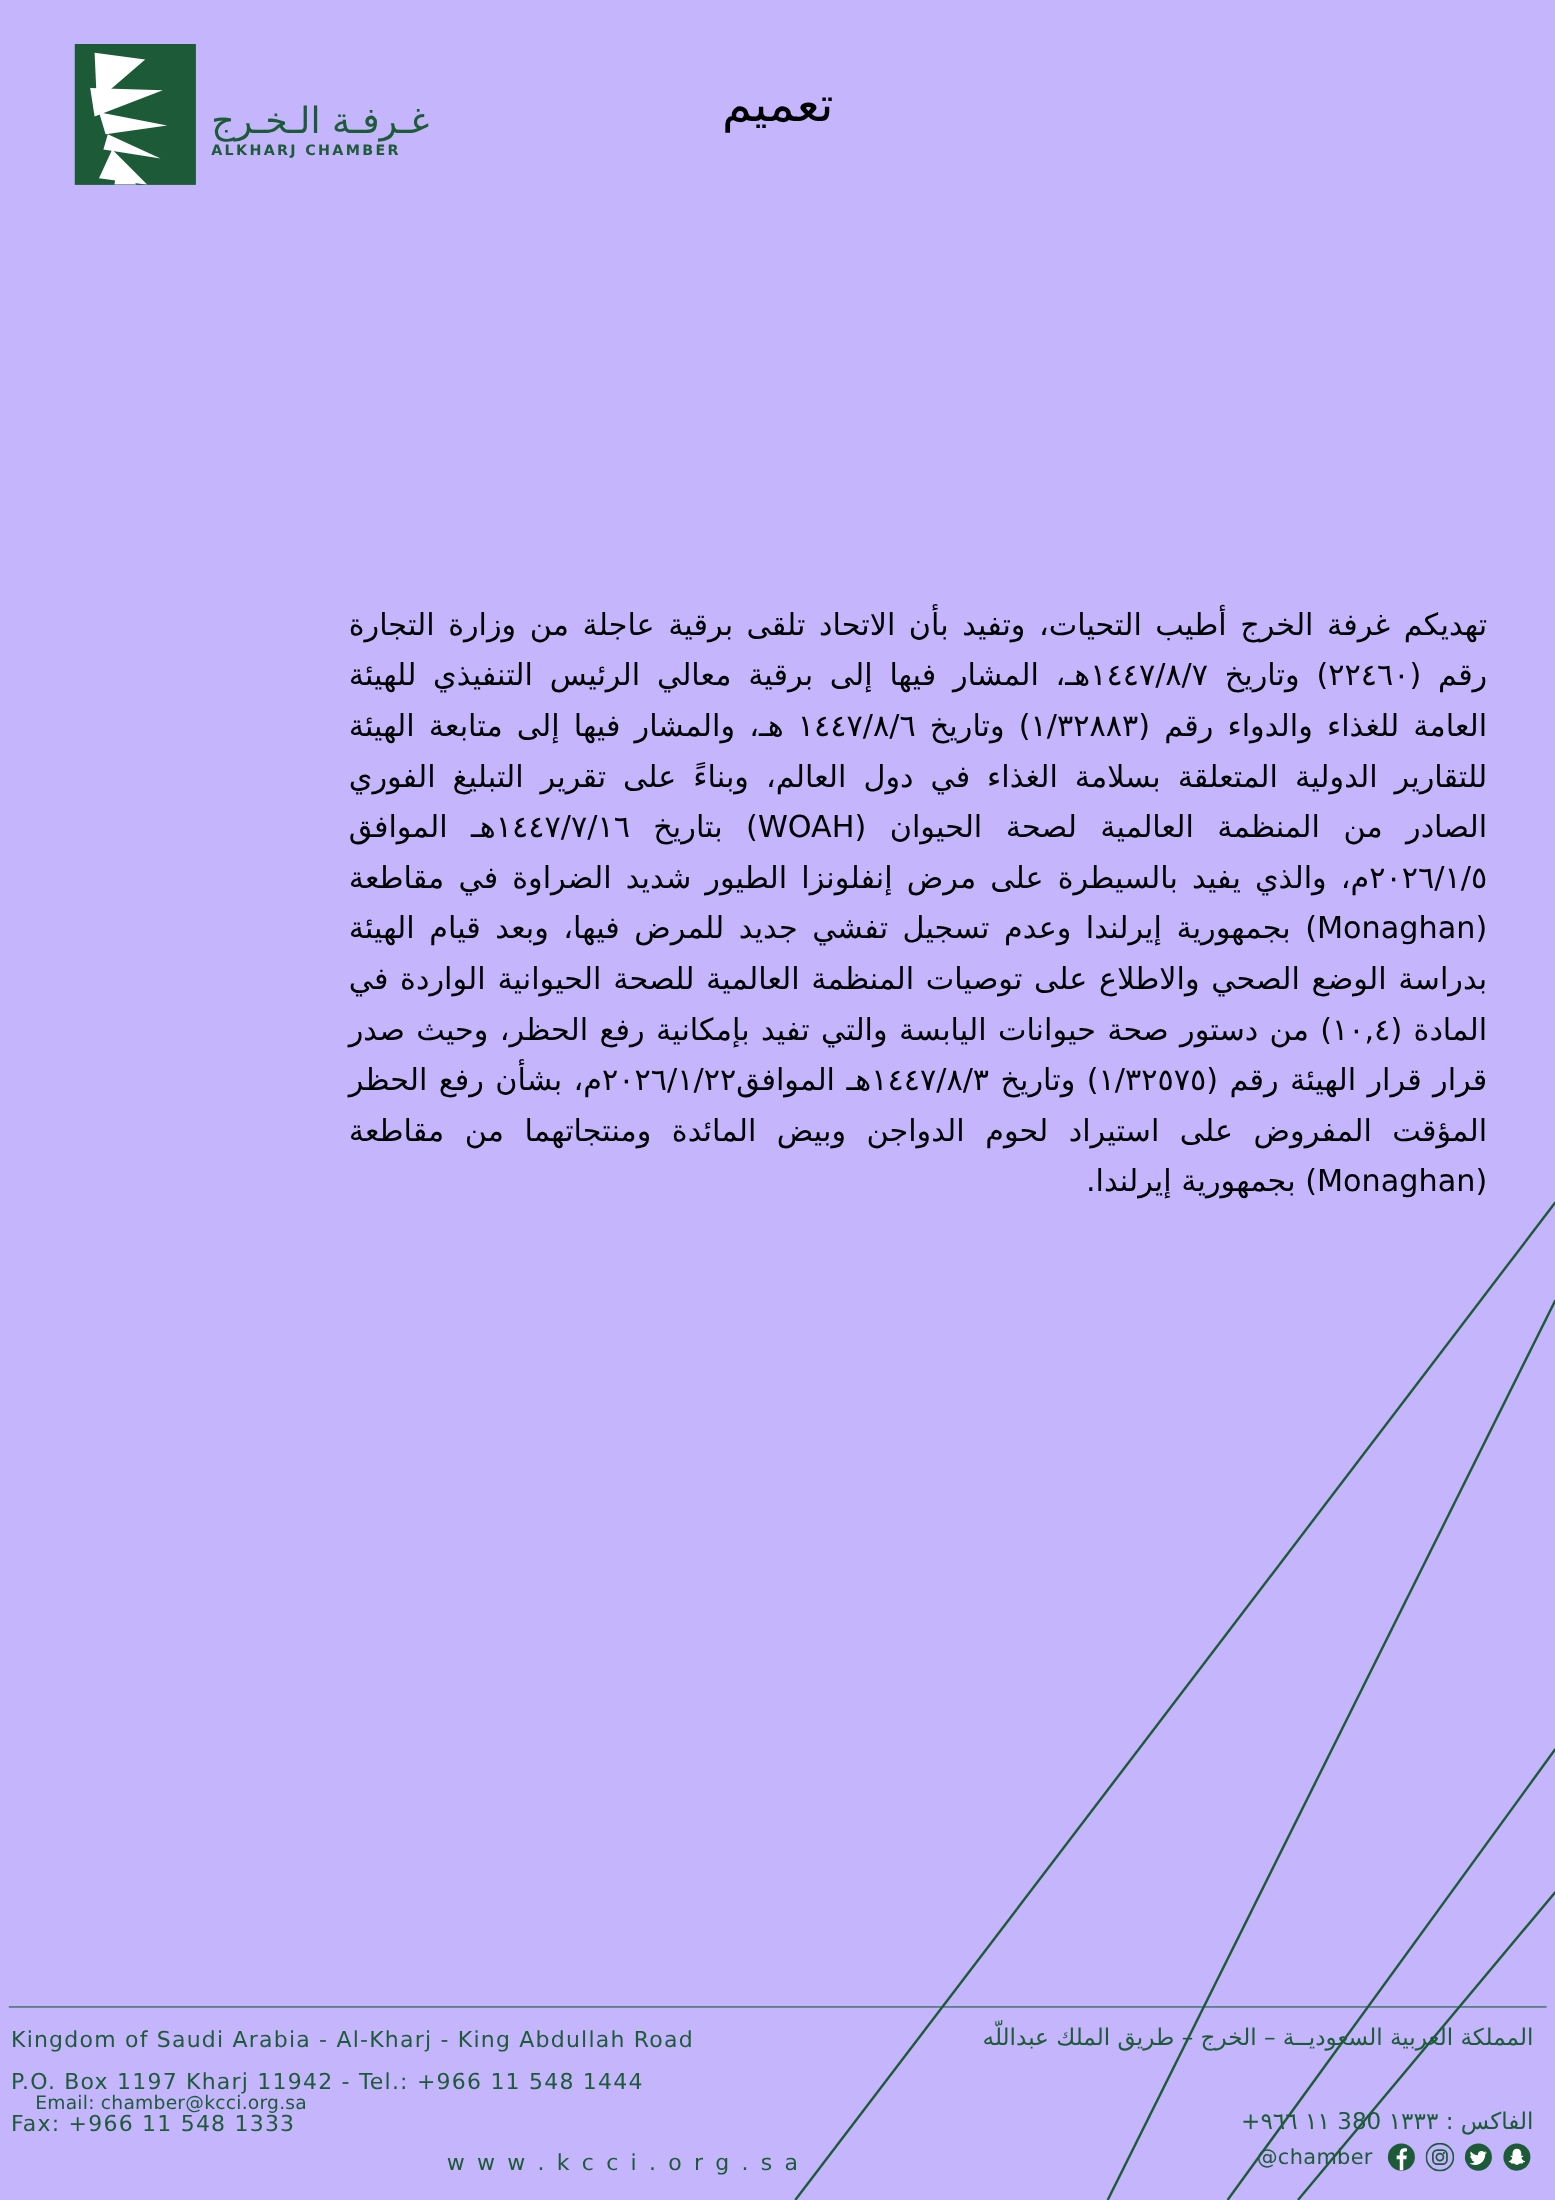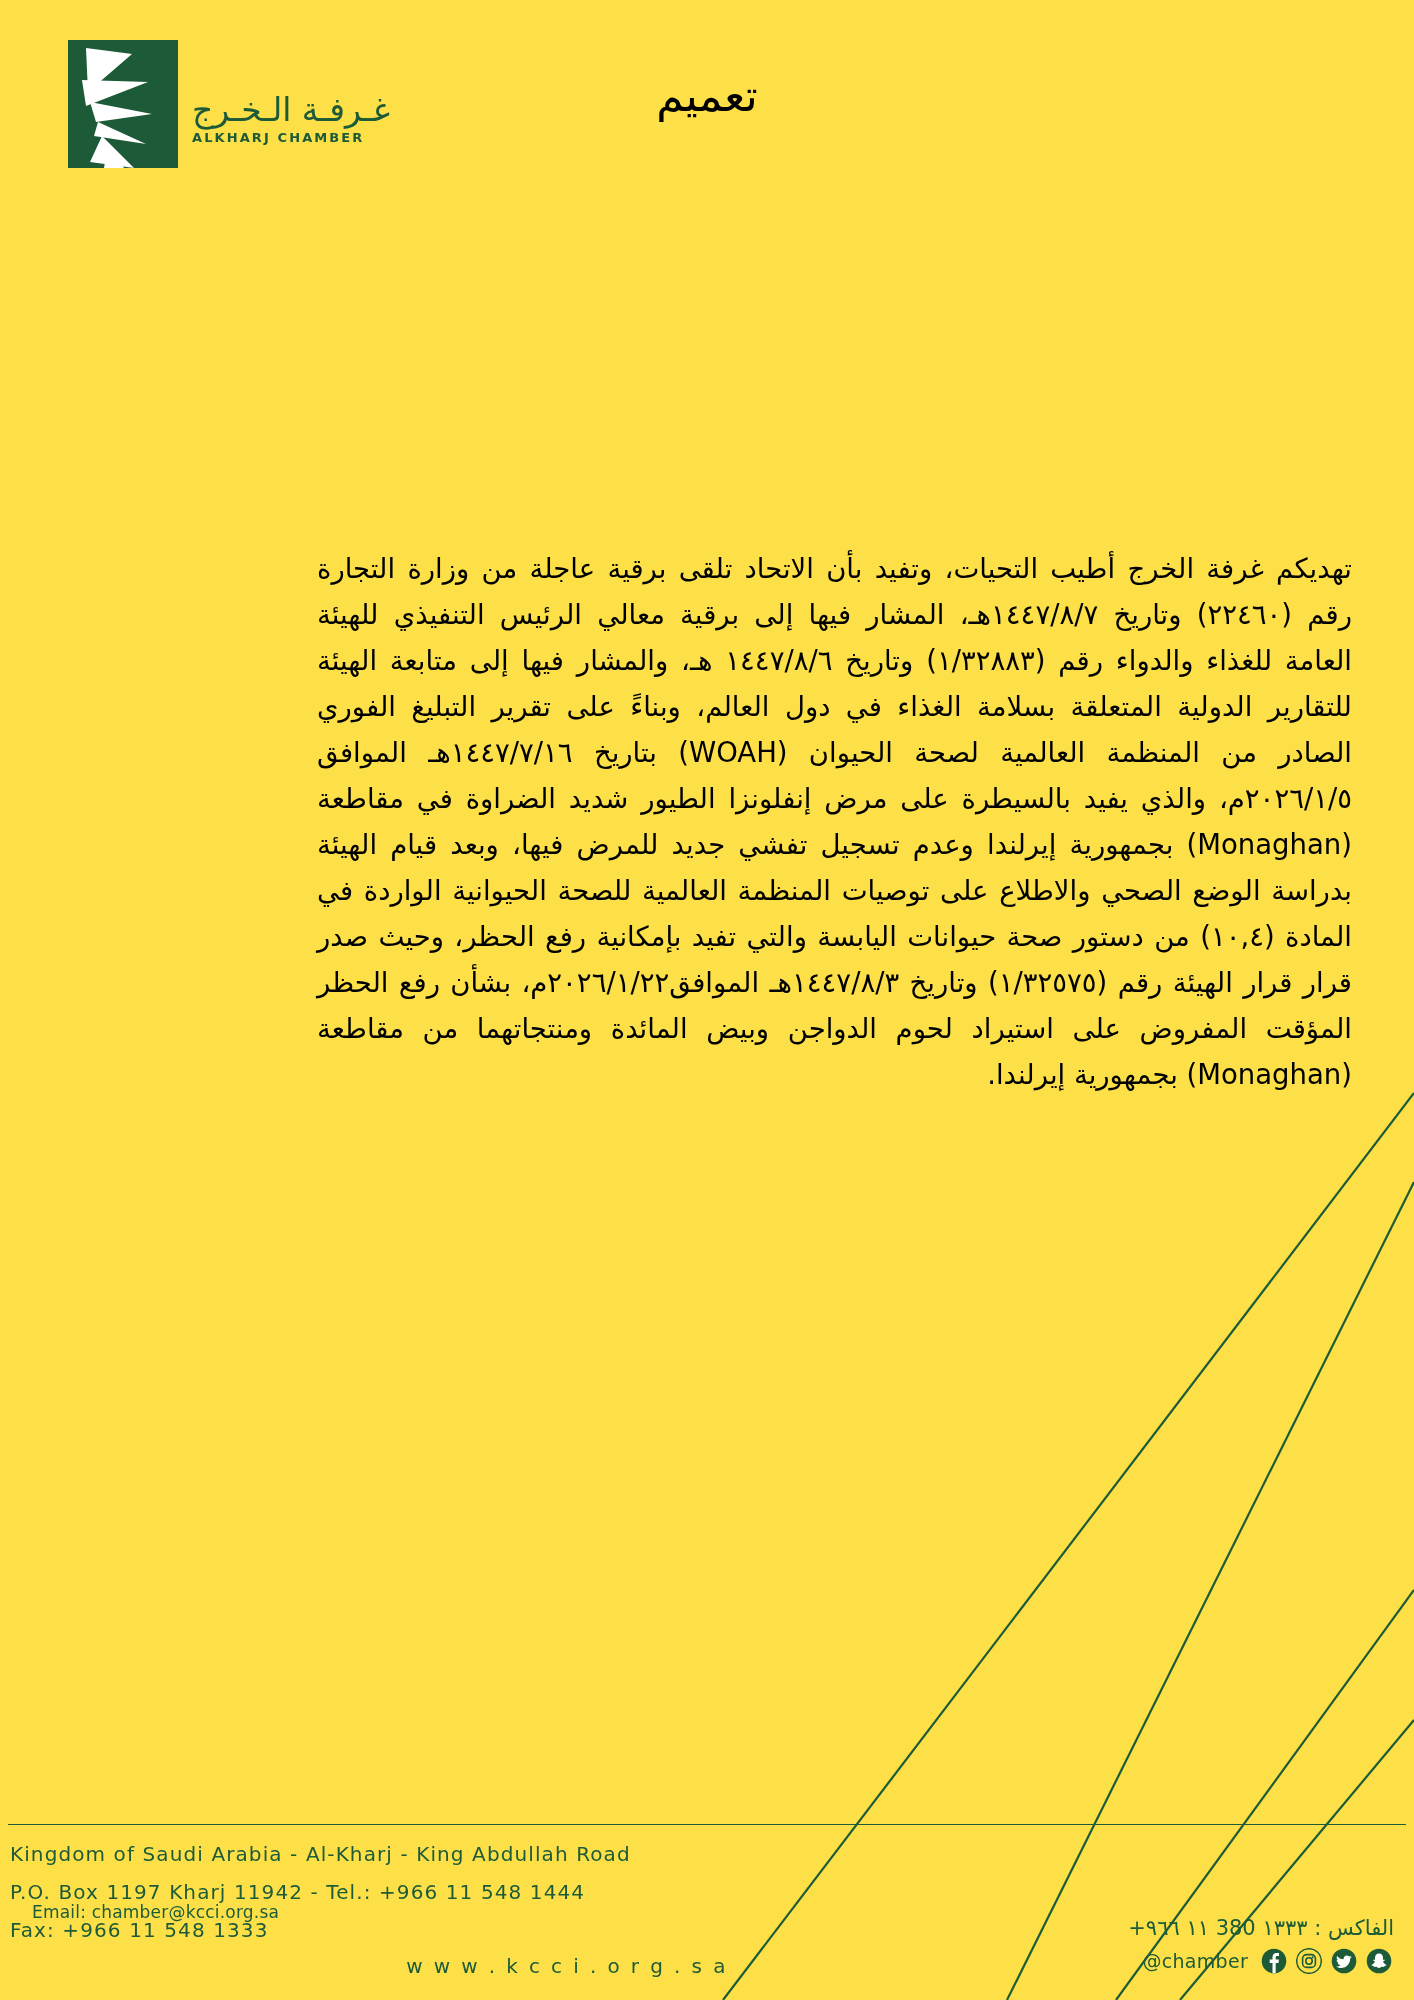--- a/index.html
+++ b/index.html
@@ -9,21 +9,21 @@
     background: #ffffff;
   }
   body {
     font-family: "DejaVu Sans", "Liberation Sans", sans-serif;
     color: #000000;
   }
   #page {
     position: relative;
     width: 1414px;
     height: 2000px;
-    background: #fde047;
+    background: #c4b5fd;
     overflow: hidden;
     margin: 0 auto;
   }
 
   
   #header {
     position: absolute;
     top: 0; left: 0;
     width: 1414px;
     height: 230px;
@@ -248,20 +248,21 @@
 
   <div id="footer-rule"></div>
 
   <div id="footer">
 
     <div class="f-en" id="f-en-1">Kingdom of Saudi Arabia  -  Al-Kharj - King Abdullah Road</div>
     <div class="f-en" id="f-en-2">P.O. Box 1197 Kharj 11942 - Tel.: +966  11  548  1444</div>
     <div class="f-en" id="f-en-3">Fax: +966  11  548  1333</div>
     <div id="f-en-email">Email: chamber@kcci.org.sa</div>
 
+    <div class="f-ar" id="f-ar-1">المملكة العربية السعوديــة – الخرج – طريق الملك عبداللّه</div>
     <div class="f-ar" id="f-ar-3">الفاكس : ١٣٣٣ 380 ١١ ٩٦٦+</div>
 
     <div id="f-website">w w w . k c c i . o r g . s a</div>
 
     <div id="f-social">
       <span class="sicon">
         <svg width="26" height="26" viewBox="0 0 26 26" xmlns="http://www.w3.org/2000/svg">
           <circle cx="13" cy="13" r="12.3" fill="#1d5b38"></circle>
           <path d="M13 5.4c2.6 0 4 1.9 4 4.4 0 .9-.1 1.7-.1 1.9.3.2.8.2 1.3 0 .5-.2.9.4.5.8-.4.4-1.3.7-1.5 1.1-.2.5 1.1 2.6 3 3.1.4.1.3.6-.1.8-.5.2-1.3.3-1.6.5-.2.2-.1.8-.5.9-.4.1-1.3-.2-2.2-.1-.9.1-1.6 1.2-2.8 1.2s-1.9-1.1-2.8-1.2c-.9-.1-1.8.2-2.2.1-.4-.1-.3-.7-.5-.9-.3-.2-1.1-.3-1.6-.5-.4-.2-.5-.7-.1-.8 1.9-.5 3.2-2.6 3-3.1-.2-.4-1.1-.7-1.5-1.1-.4-.4 0-1 .5-.8.5.2 1 .2 1.3 0 0-.2-.1-1-.1-1.9 0-2.5 1.4-4.4 4-4.4z" fill="#ffffff"></path>
         </svg>

